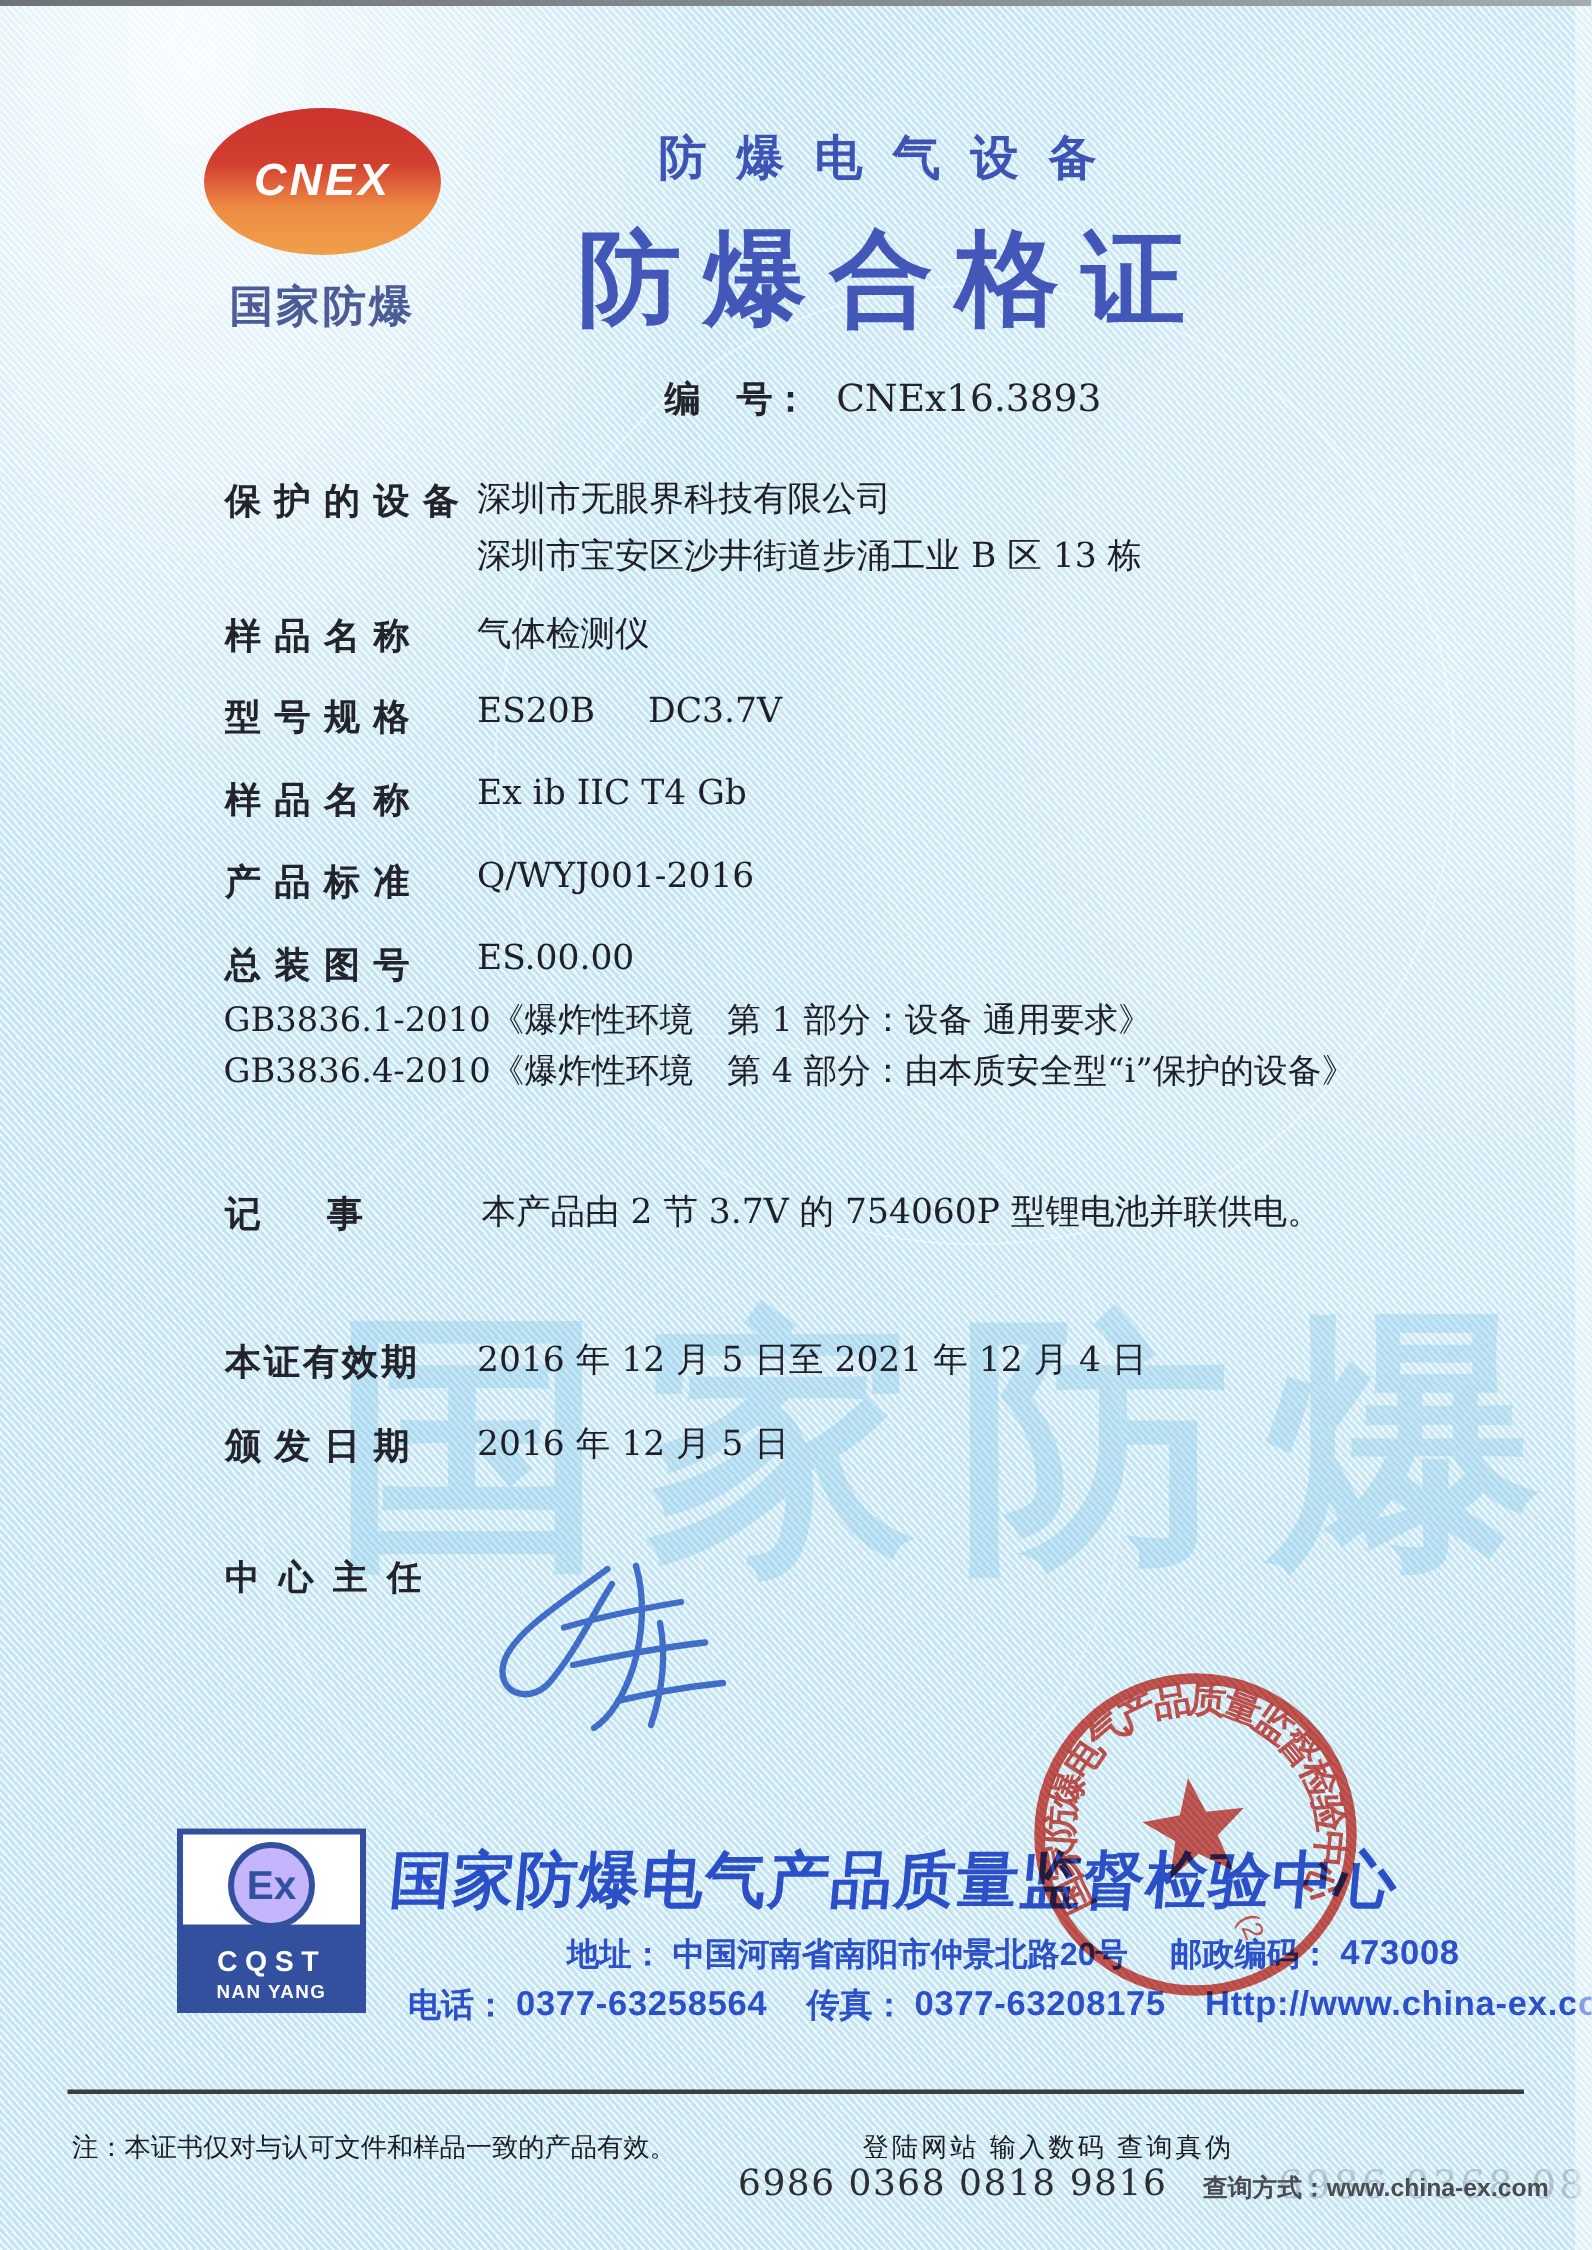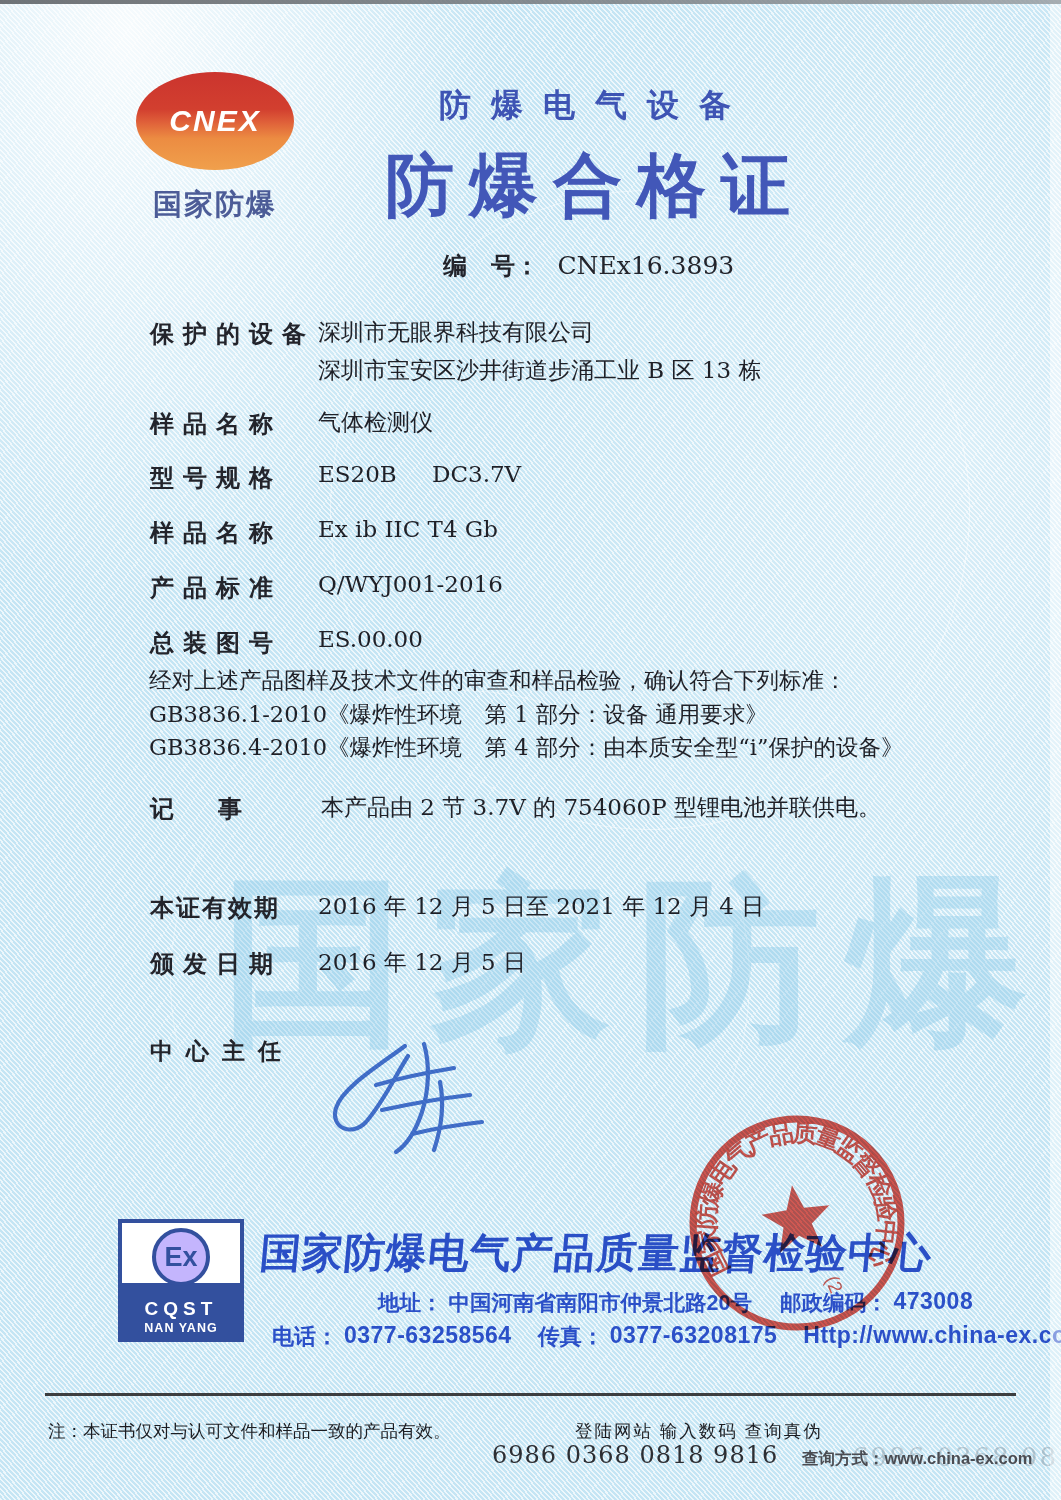--- a/index.html
+++ b/index.html
@@ -98,21 +98,20 @@
   <div class="lbl" style="top:517px">样品名称</div>
   <div class="val" style="top:516px">Ex ib IIC T4 Gb</div>
 
   <div class="lbl" style="top:572px">产品标准</div>
   <div class="val" style="top:571px">Q/WYJ001-2016</div>
 
   <div class="lbl" style="top:627px">总装图号</div>
   <div class="val" style="top:626px">ES.00.00</div>
 
   <div class="statement">
-    <div>经对上述产品图样及技术文件的审查和样品检验，确认符合下列标准：</div>
     <div>GB3836.1-2010《爆炸性环境　第 1 部分：设备 通用要求》</div>
     <div>GB3836.4-2010《爆炸性环境　第 4 部分：由本质安全型“i”保护的设备》</div>
   </div>
 
   <div class="lbl" style="top:793px; letter-spacing:44px">记事</div>
   <div class="val" style="top:792px; left:321px">本产品由 2 节 3.7V 的 754060P 型锂电池并联供电。</div>
 
   <div class="lbl" style="top:892px; letter-spacing:2px">本证有效期</div>
   <div class="val" style="top:891px">2016 年 12 月 5 日至  2021 年 12 月 4 日</div>
 

